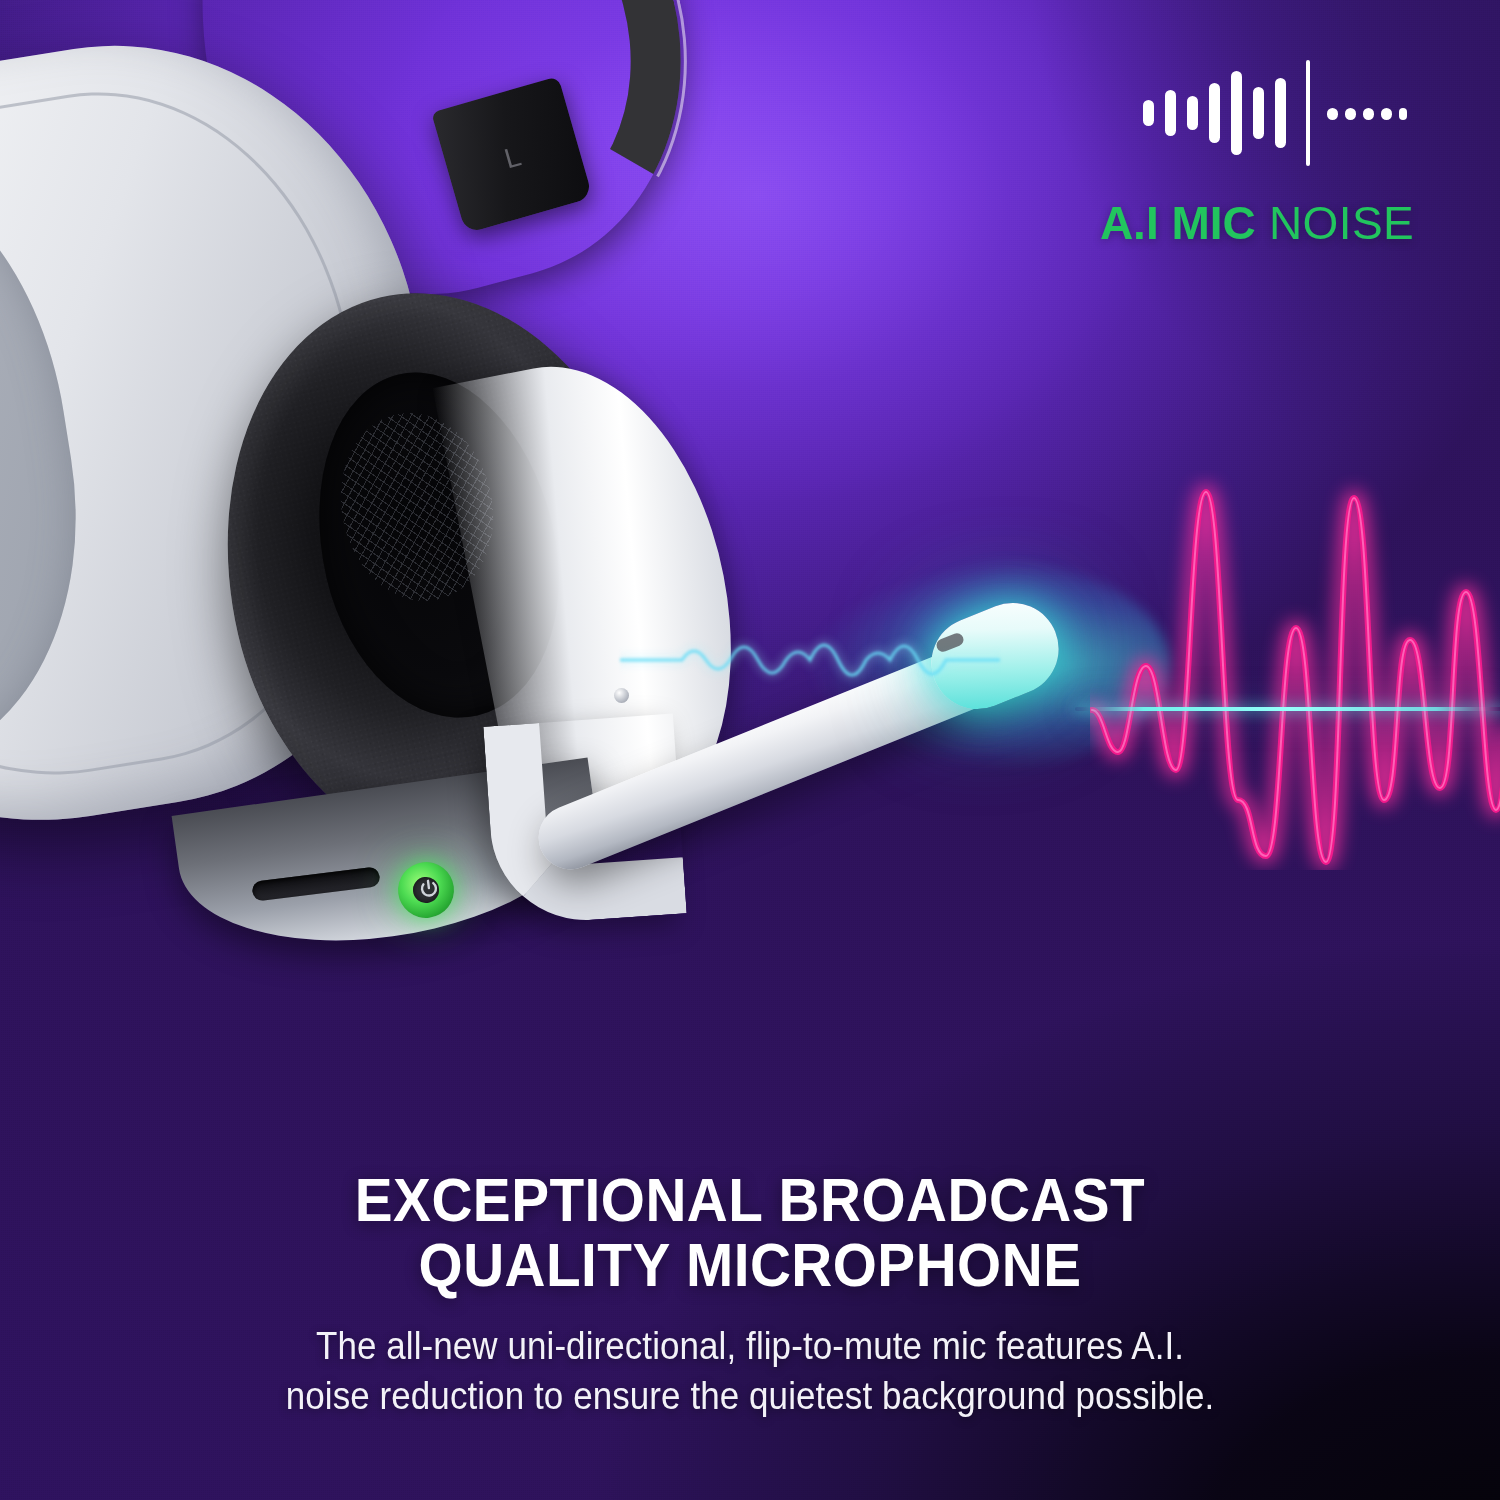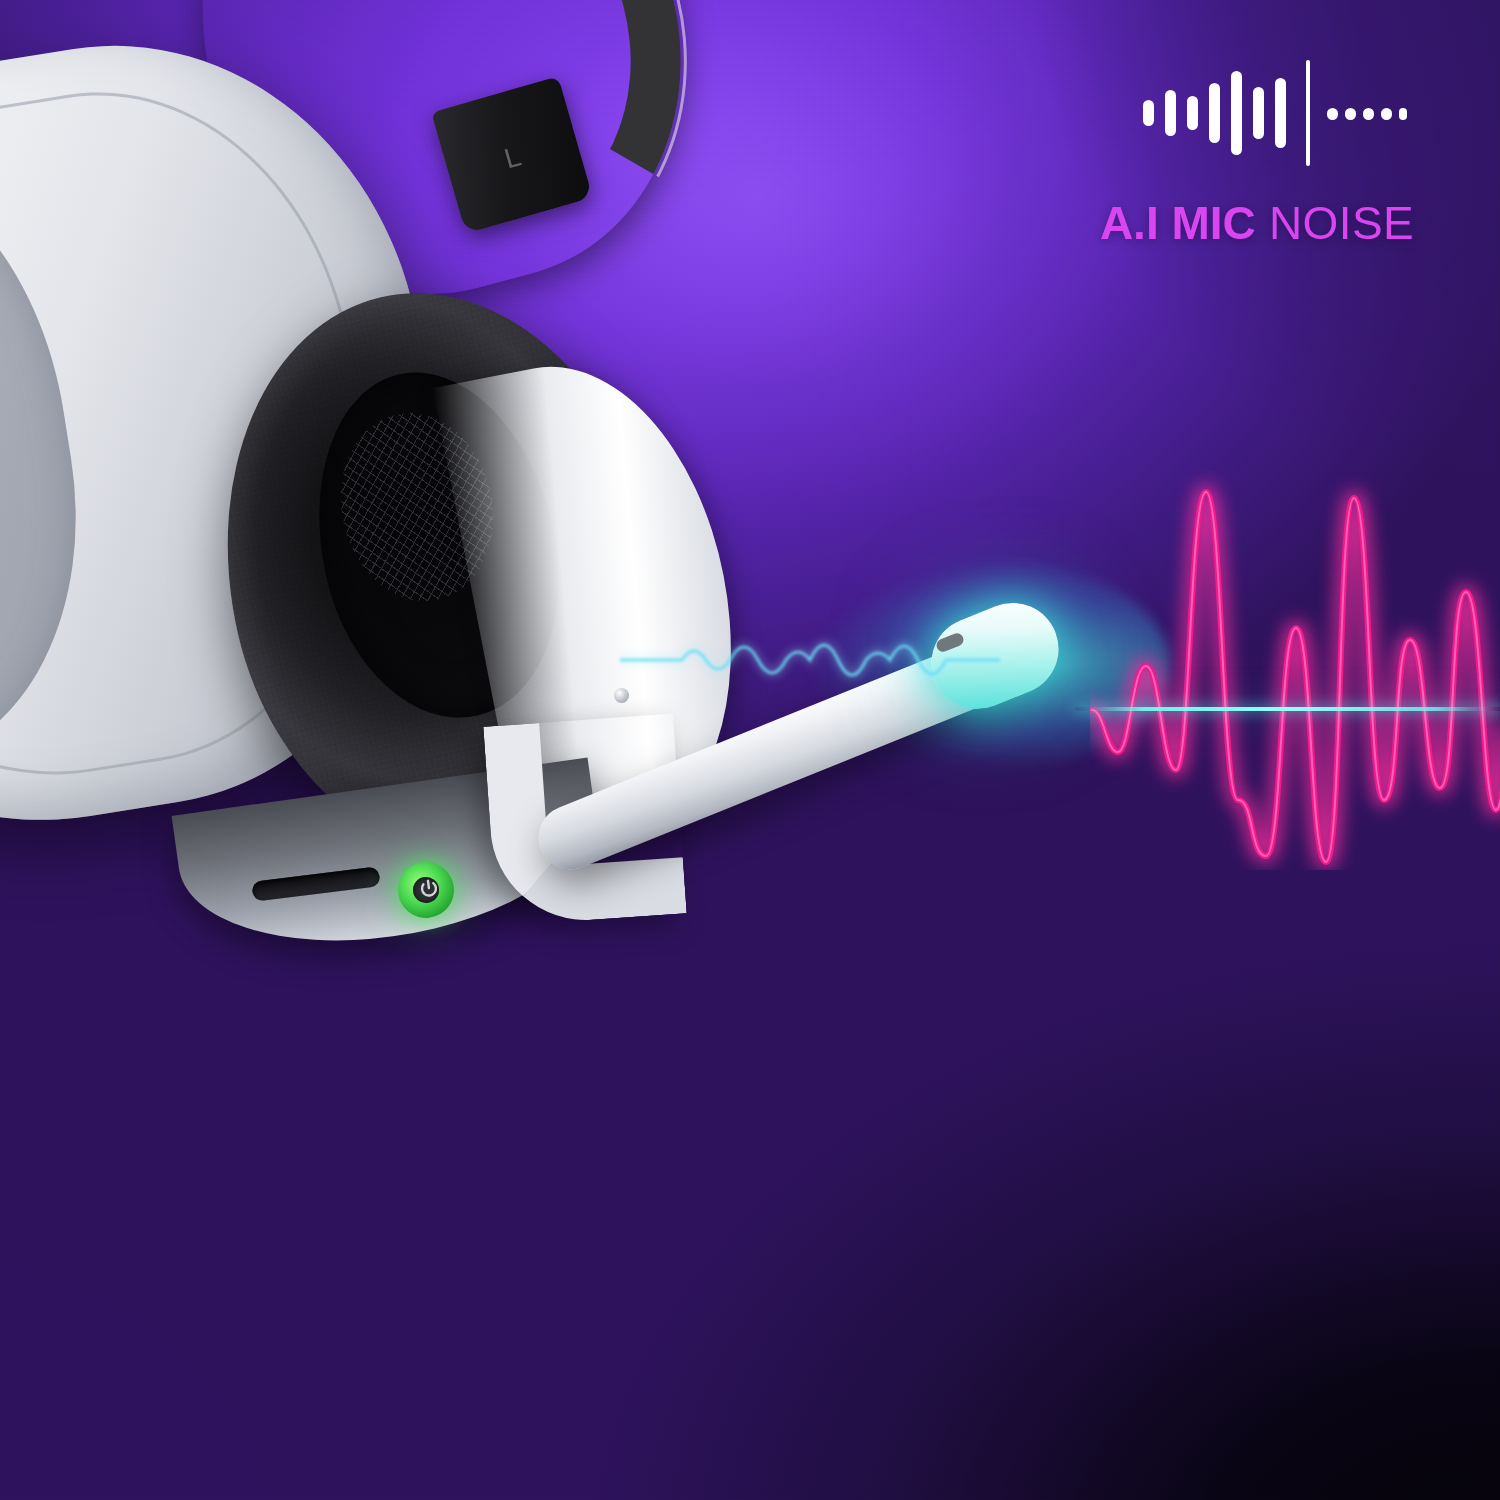--- a/index.html
+++ b/index.html
@@ -40,21 +40,21 @@
     background-image:
       repeating-linear-gradient(0deg, rgba(255,255,255,.9) 0 1px, rgba(0,0,0,0) 1px 2px),
       repeating-linear-gradient(90deg, rgba(255,255,255,.9) 0 1px, rgba(0,0,0,0) 1px 2px);
   }
 
   
   .badge{ position:absolute; left:1022px; top:58px; width:470px; text-align:center; }
   .wave-icon{ display:block; margin:0 auto; height:110px; }
   .badge-title{
     margin-top:30px;
-    color:#d946ef; font-size:46px; line-height:1.12;
+    color:#22c55e; font-size:46px; line-height:1.12;
     letter-spacing:.4px; font-weight:400;
     text-shadow:0 2px 10px rgba(0,0,0,.3);
   }
   .badge-title b{ font-weight:800; letter-spacing:0; }
 
   
   .product{ position:absolute; left:-70px; top:-40px; width:1180px; height:1070px; }
 
   
   .headband{
@@ -362,14 +362,24 @@
         <rect x="256" y="50" width="11" height="12" rx="5.5"></rect>
         <rect x="274" y="50" width="11" height="12" rx="5.5"></rect>
         <rect x="292" y="50" width="8" height="12" rx="4"></rect>
       </g>
     </svg>
     <div class="badge-title">
       <b>A.I MIC</b><span> NOISE</span><br>
     </div>
   </div>
 
+  <div class="copy">
+    <div class="headline">
+      <div>EXCEPTIONAL BROADCAST</div>
+      <div>QUALITY MICROPHONE</div>
+    </div>
+    <div class="subcopy">
+      <div>The all-new uni-directional, flip-to-mute mic features A.I.</div>
+      <div>noise reduction to ensure the quietest background possible.</div>
+    </div>
+  </div>
 
 </div>
 
 </body></html>

